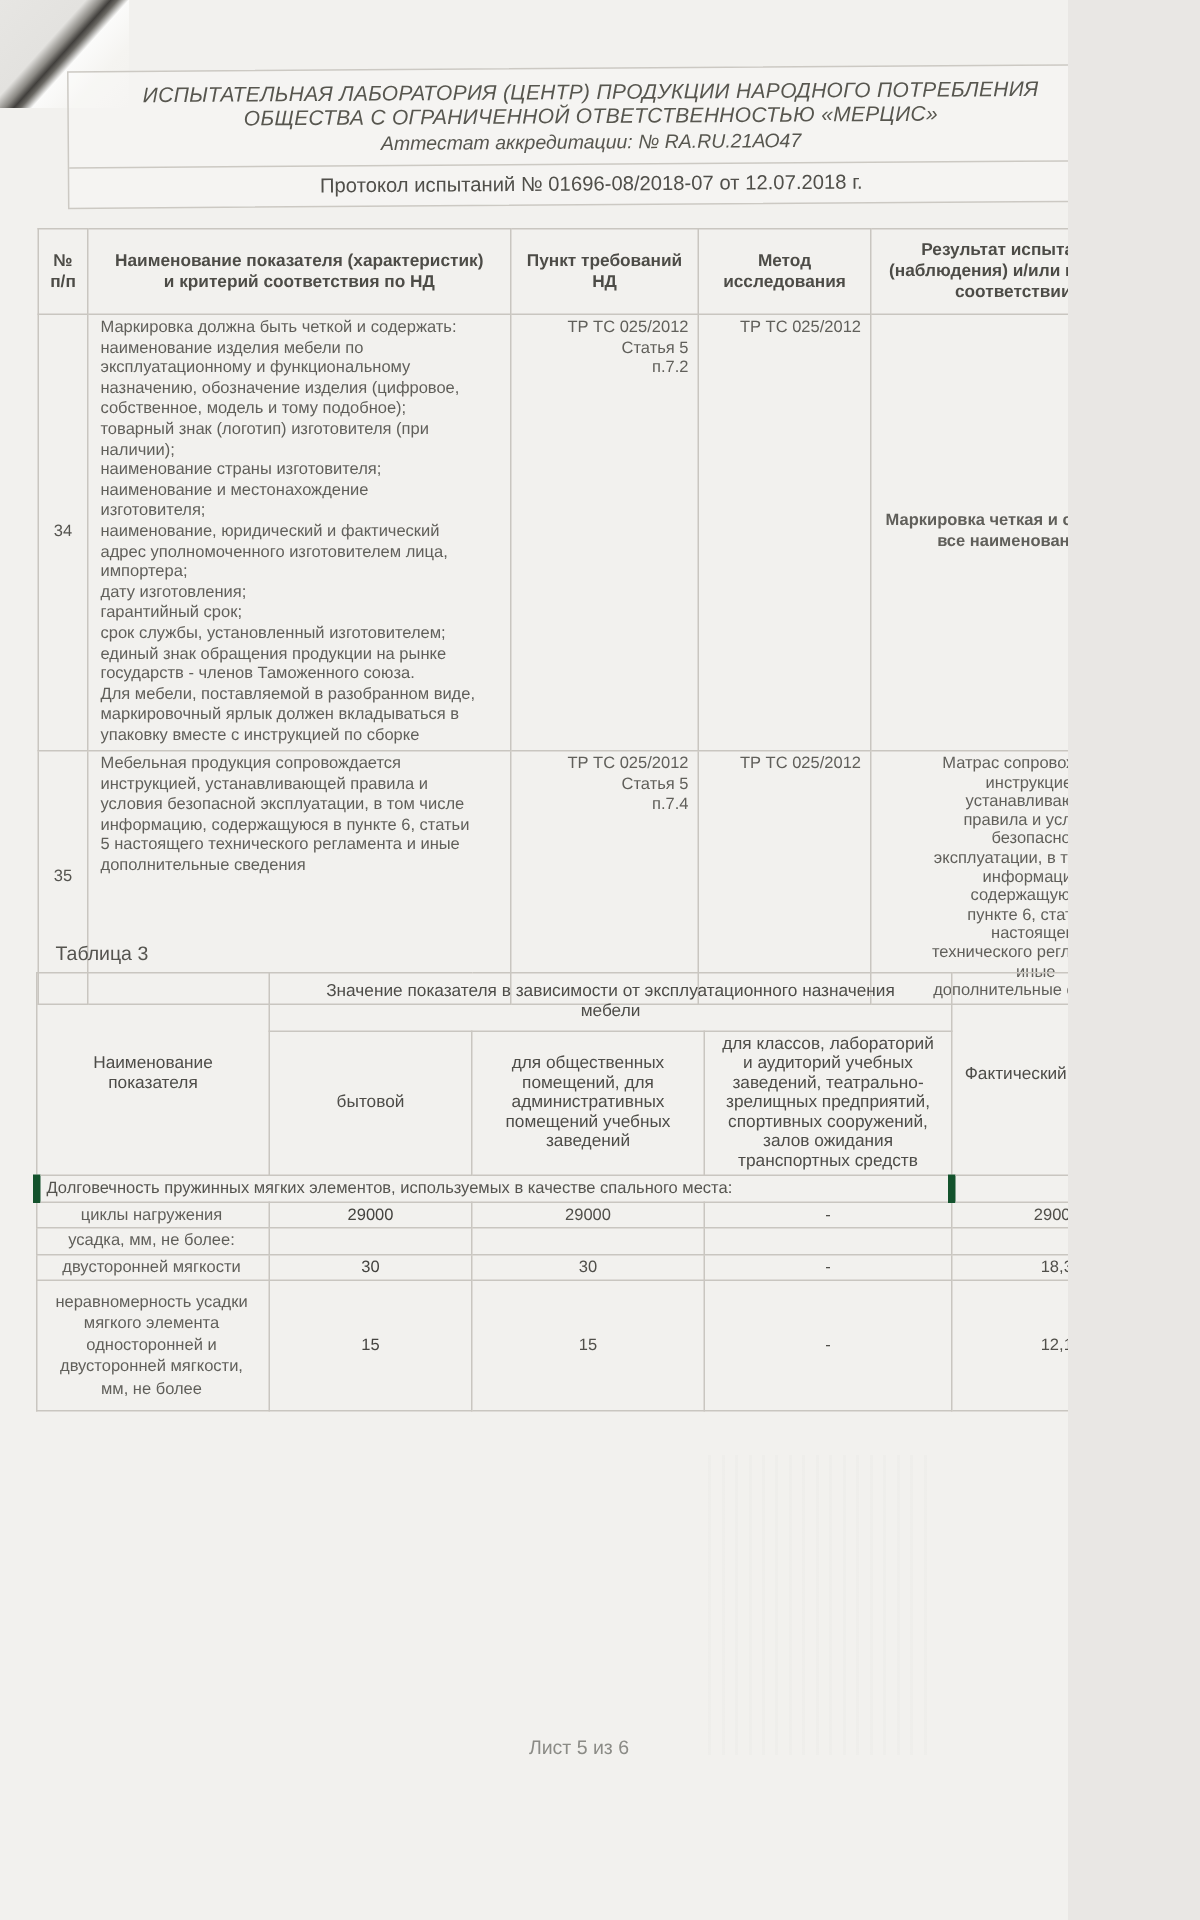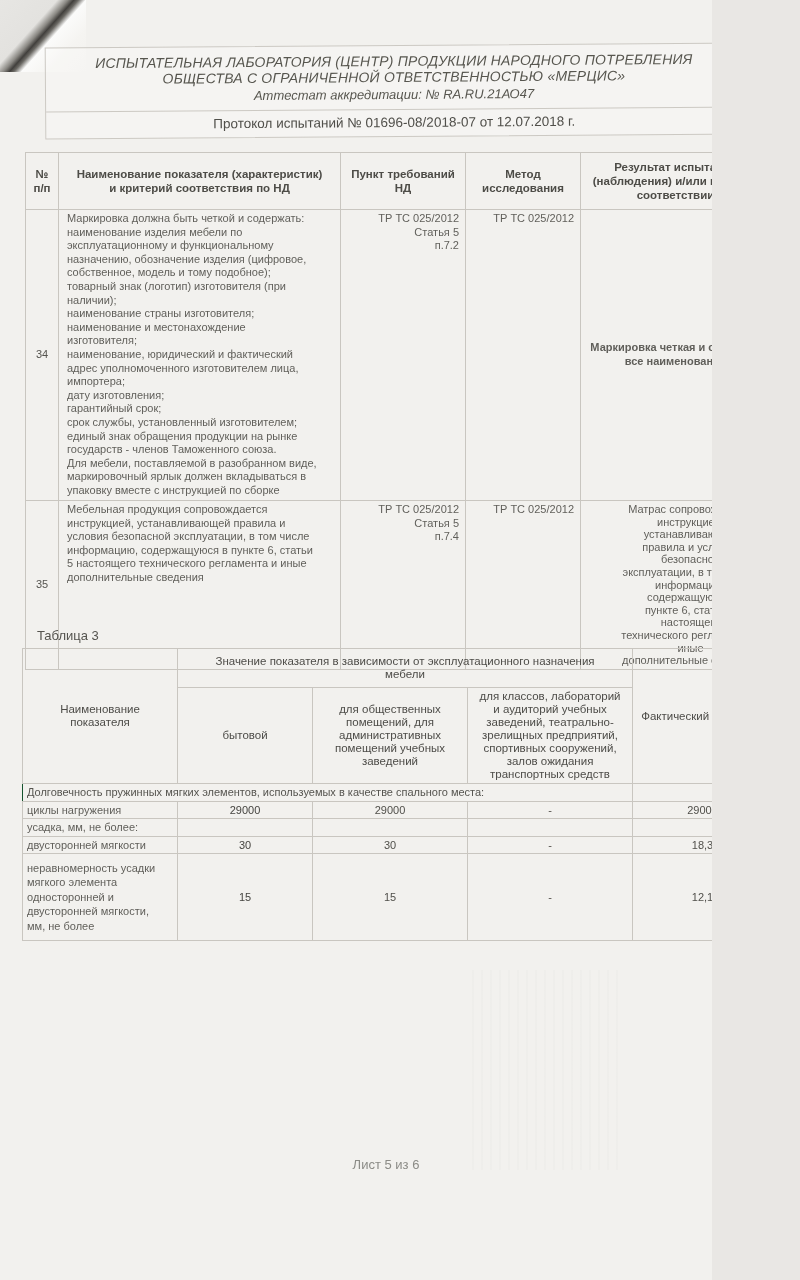--- a/index.html
+++ b/index.html
@@ -88,24 +88,24 @@
     font-size:11px;color:#605f5a;
   }
   .t3 th{
     font-weight:normal;font-size:11.5px;color:#4d4c48;
     text-align:center;vertical-align:middle;line-height:13px;
   }
   .t3 .h-span{height:34px;margin-top:24px;}
   .t3 .h-sub{height:90px;}
   .t3 td{line-height:14.5px;vertical-align:middle;}
   .t3 .sec td{
-    border-left:1px solid #14532d;text-align:left;color:#55544f;
+    border-left:5px solid #14532d;text-align:left;color:#55544f;
     height:14px;padding:1px 4px;
   }
-  .t3 .name{ text-align:left;padding-left:4px;}
+  .t3 .name{ text-align:center;padding-left:4px;}
   .t3 .val{ text-align:center;color:#504f4a;}
   .t3 .v1{ color:#454440;}
   .t3 .rshort td{height:14px;padding-top:1px;padding-bottom:1px;}
   .t3 .rtall td{height:82px;}
 
   
   .footer{
     position:absolute;left:0;top:1157px;width:800px;
     text-align:center;font-size:13px;color:#8b8b86;
     transform:translateX(-14px);

